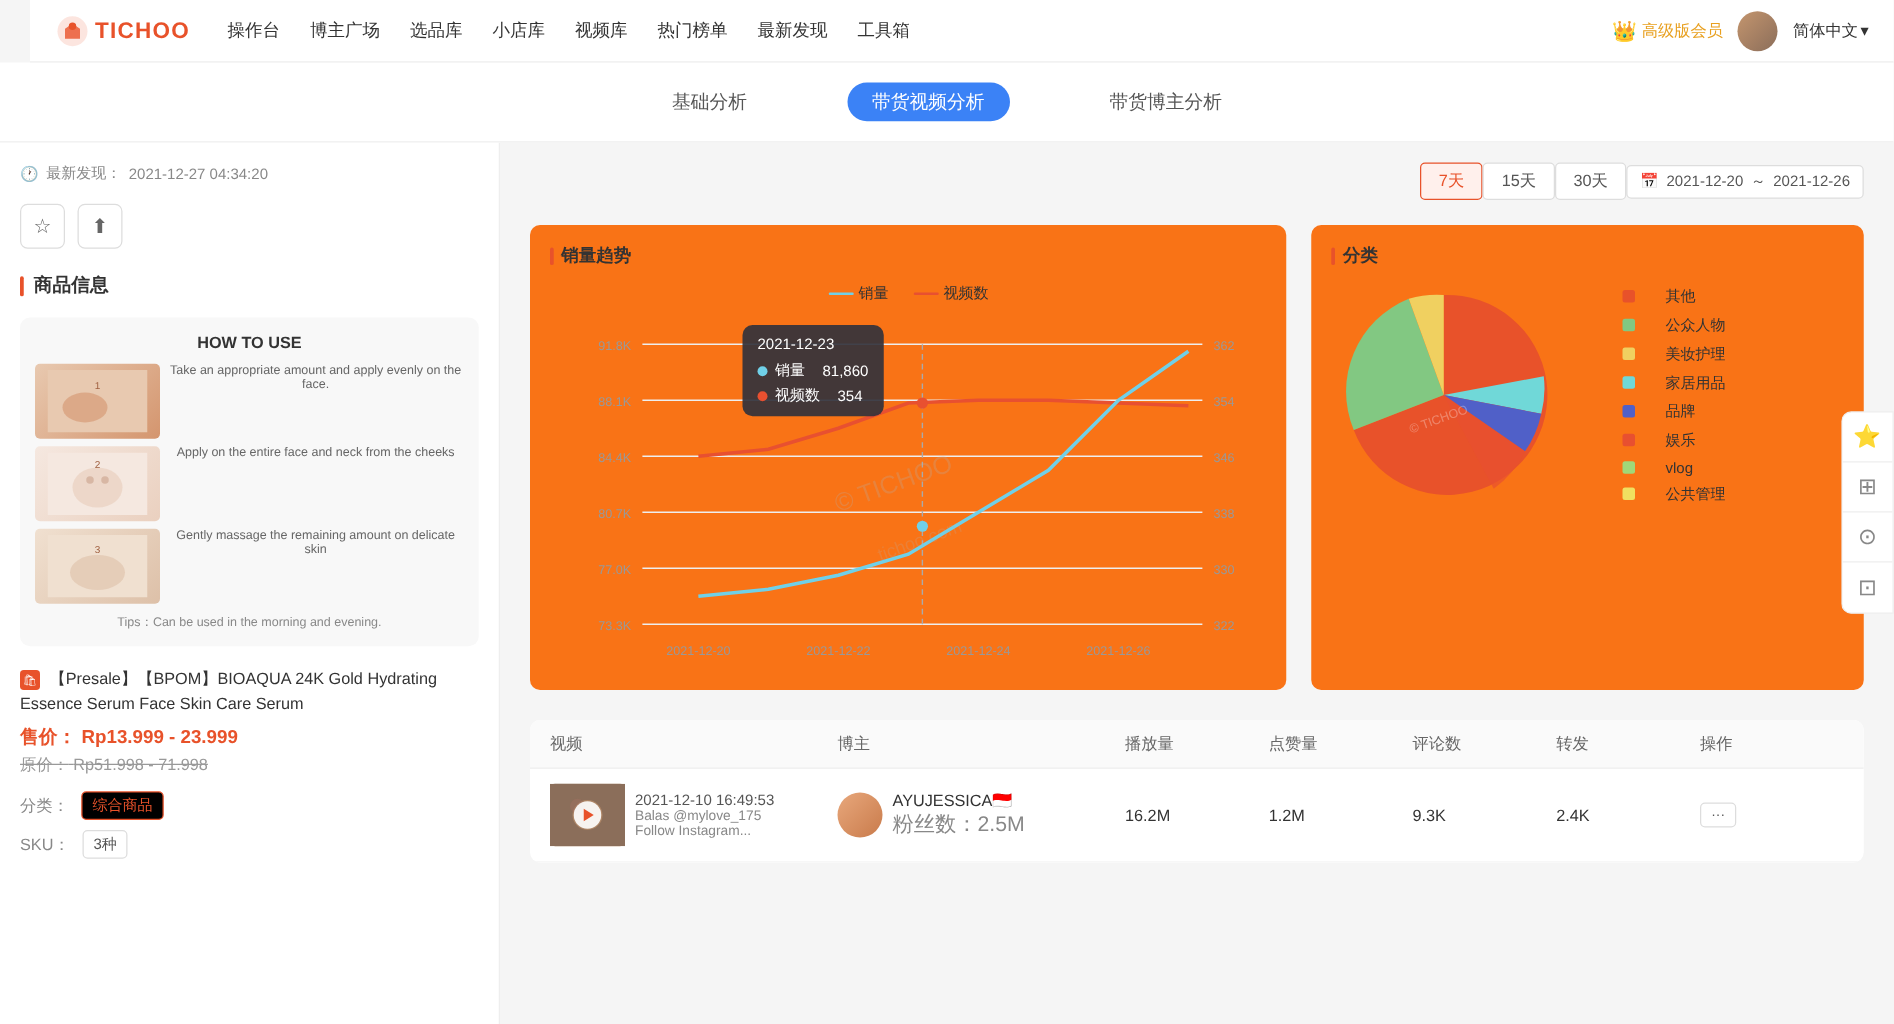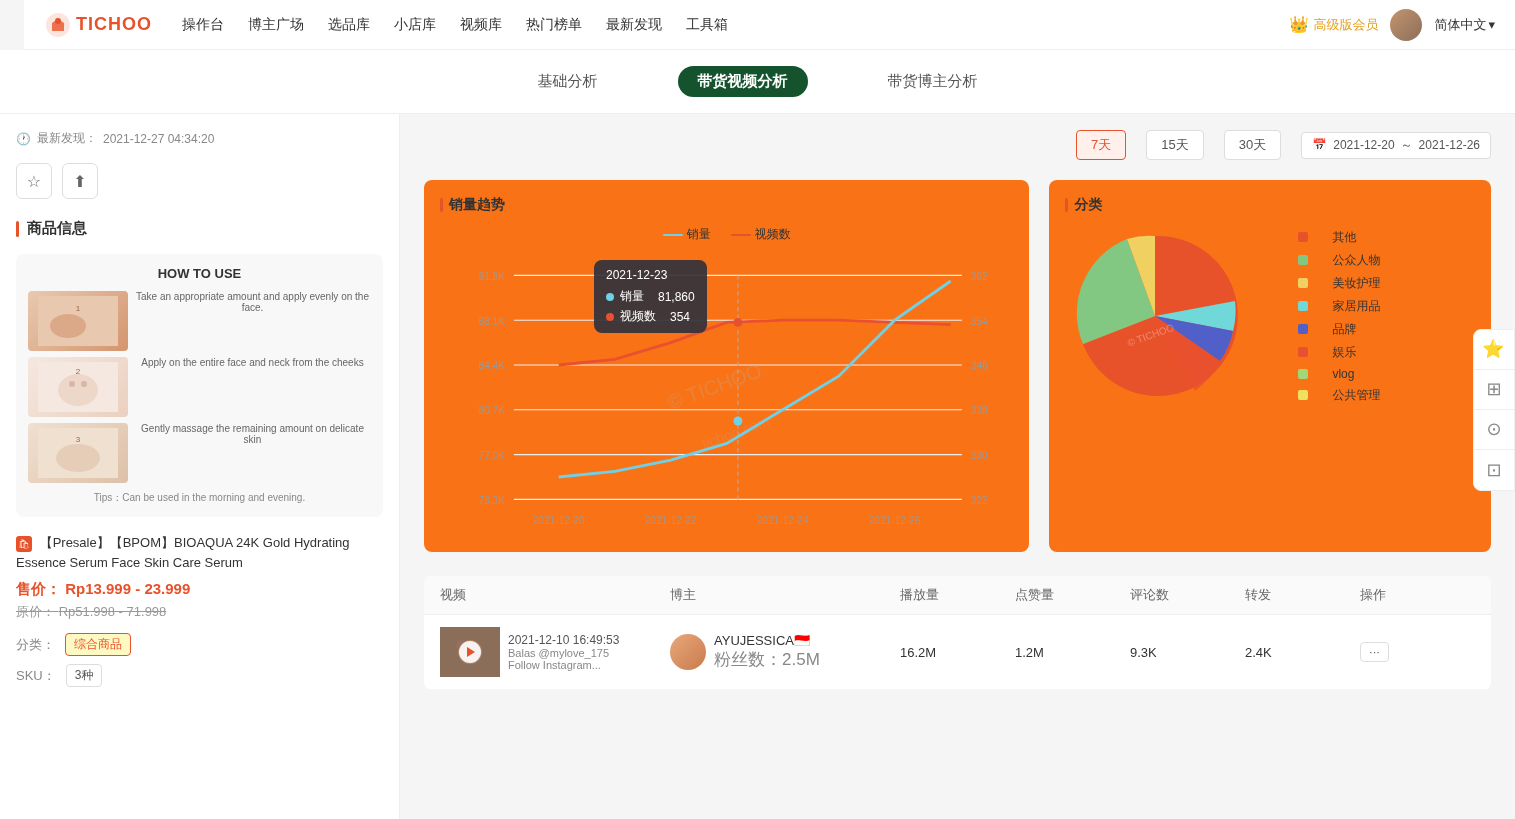--- a/index.html
+++ b/index.html
@@ -77,23 +77,23 @@
       border-bottom: 1px solid #eee;
     }
     .tab-item {
       font-size: 15px;
       color: #555;
       cursor: pointer;
       padding: 6px 20px;
       border-radius: 20px;
     }
     .tab-item.active {
-      background: #14532d;
+      background: #3b82f6;
       color: #fff;
-      font-weight: 700;
+      font-weight: 400;
     }
 
     
     .main-layout {
       display: flex;
       height: calc(819px - 50px - 60px);
       overflow: hidden;
     }
 
     
@@ -237,21 +237,21 @@
       align-items: center;
       gap: 10px;
       margin-bottom: 8px;
     }
     .info-label {
       color: #888;
       font-size: 13px;
       min-width: 36px;
     }
     .tag-badge {
-      background: #fef9c3;
+      background: #000000;
       color: #e8522a;
       border: 1px solid #e8522a;
       border-radius: 4px;
       padding: 2px 8px;
       font-size: 12px;
     }
     .sku-badge {
       border: 1px solid #ddd;
       border-radius: 4px;
       padding: 2px 8px;
@@ -264,21 +264,21 @@
       flex: 1;
       overflow-y: auto;
       padding: 16px 24px;
     }
 
     
     .filter-row {
       display: flex;
       align-items: center;
       justify-content: flex-end;
-      gap: 20px;
+      gap: 0;
       margin-bottom: 20px;
     }
     .filter-btn {
       padding: 5px 14px;
       border: 1px solid #ddd;
       border-radius: 4px;
       background: #fff;
       cursor: pointer;
       font-size: 13px;
       color: #555;

